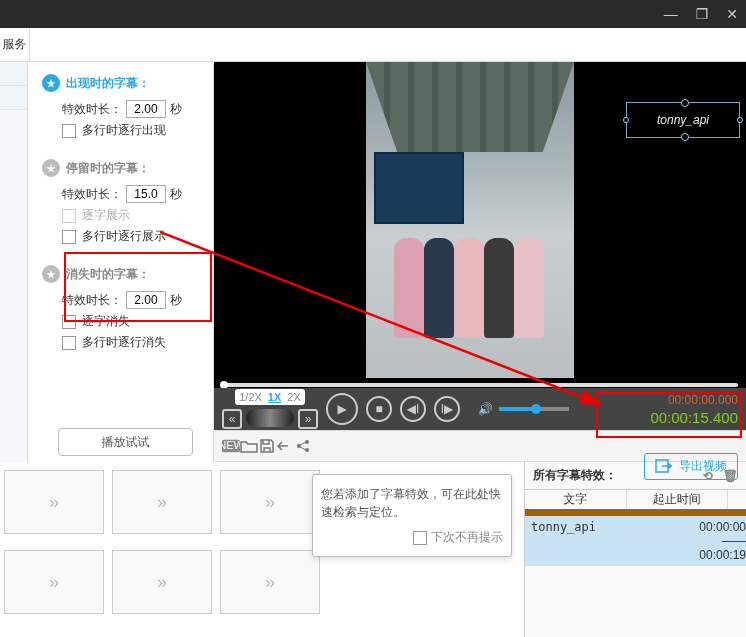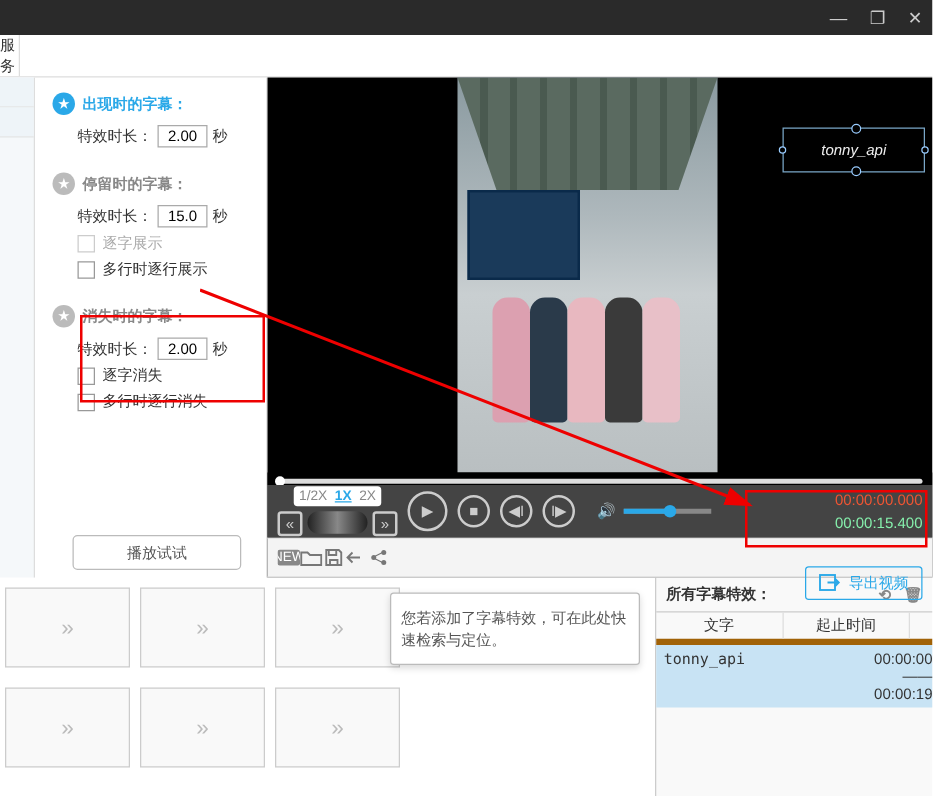--- a/index.html
+++ b/index.html
@@ -2,21 +2,21 @@
 <html><head>
 <meta charset="utf-8">
 <style>
   *{box-sizing:border-box;margin:0;padding:0;font-family:'Microsoft YaHei',sans-serif;font-size:12px;}
   body{background:#fff;width:746px;height:637px;overflow:hidden;position:relative;}
   
   .titlebar{height:28px;background:#2a2a2a;display:flex;justify-content:flex-end;align-items:center;padding-right:8px;gap:18px;}
   .titlebar span{color:#ccc;font-size:14px;cursor:pointer;}
   
   .topstrip{height:34px;border-bottom:1px solid #ddd;display:flex;}
-  .svc{width:16px;border-right:1px solid #ddd;display:flex;align-items:center;justify-content:center;color:#333;}
+  .svc{width:30px;border-right:1px solid #ddd;display:flex;align-items:center;justify-content:center;color:#333;}
   .tabbar{display:flex;align-items:center;padding-left:14px;gap:10px;}
   .vbar{width:3px;height:16px;background:#2aa8e8;}
   .tablbl{color:#2aa8e8;font-weight:bold;}
   .tablbl.dim{color:#777;}
   
   .mainrow{display:flex;height:400px;position:relative;}
   
   .leftside{width:28px;border-right:1px solid #ddd;background:#f5f8fa;}
   .leftside .slot{height:24px;border-bottom:1px solid #e5e5e5;background:#eef4f8;}
   
@@ -56,41 +56,41 @@
   
   .controls{height:56px;background:#444;display:flex;align-items:center;padding:0 8px;gap:8px;position:relative;}
   .speedbox{background:#fff;border-radius:3px;padding:2px 4px;display:flex;gap:6px;align-items:center;}
   .speedbox span{font-size:11px;color:#888;cursor:pointer;}
   .speedbox .act{color:#2aa8e8;font-weight:bold;text-decoration:underline;}
   .cbtn{width:26px;height:26px;border:2px solid #ccc;border-radius:50%;display:flex;align-items:center;justify-content:center;color:#ccc;cursor:pointer;background:transparent;}
   .cbtn.big{width:32px;height:32px;}
   .wheel{width:48px;height:18px;background:linear-gradient(90deg,#222,#888,#222);border-radius:9px;}
   .timebox{margin-left:auto;text-align:right;font-family:monospace;font-size:14px;line-height:18px;}
   .timebox .t1{color:#e53;}
-  .timebox .t2{color:#86efac;font-size:12px;margin-left:13px;}
+  .timebox .t2{color:#84cc16;font-size:15px;margin-left:13px;}
   .redbox2{position:absolute;border:2px solid #e00;right:4px;top:4px;width:146px;height:46px;pointer-events:none;}
   
   .toolbar{height:32px;background:#f4f4f4;border-top:1px solid #ddd;border-bottom:1px solid #ddd;display:flex;align-items:center;padding:0 8px;}
   .toolbar .ic{width:18px;height:18px;color:#777;cursor:pointer;display:flex;align-items:center;justify-content:center;}
   .export{margin-left:auto;border:1px solid #2aa8e8;color:#2aa8e8;border-radius:3px;padding:4px 10px;cursor:pointer;display:flex;align-items:center;gap:6px;font-size:13px;margin-top:40px;}
   
   .bottom{display:flex;height:177px;}
   .thblock{flex:1;padding:8px 4px;position:relative;}
   .thumbrow{display:flex;gap:8px;margin-bottom:16px;}
   .thumb{width:100px;height:64px;border:1px solid #ccc;background:#f9f9f9;position:relative;display:flex;align-items:center;justify-content:center;cursor:pointer;}
   .thumb .arr{color:#bbb;font-size:18px;}
   
   .tip{position:absolute;left:312px;top:12px;width:200px;background:#fff;border:1px solid #bbb;border-radius:3px;padding:10px 8px;box-shadow:0 2px 6px rgba(0,0,0,.15);}
   .tip .txt{color:#555;line-height:18px;}
   .tip .chkline{margin-top:8px;display:flex;align-items:center;gap:4px;color:#888;justify-content:flex-end;}
   
   .fx{width:222px;border-left:1px solid #ccc;background:#f9f9f9;display:flex;flex-direction:column;}
   .fxhead{height:28px;border-bottom:1px solid #ccc;display:flex;align-items:center;padding:0 8px;gap:8px;font-weight:bold;color:#333;justify-content:space-between;}
   .fxhead .icons{display:flex;gap:10px;color:#888;}
-  .fxcols{height:26px;border-bottom:5px solid #a16207;display:flex;}
+  .fxcols{height:26px;border-bottom:7px solid #a16207;display:flex;}
   .fxcols div{flex:1;display:flex;align-items:center;justify-content:center;color:#333;border-right:1px solid #ddd;}
   .fxcols div:last-child{border-right:0;}
   .fxrow{background:#c8e3f4;display:flex;padding:4px 0;}
   .fxrow .c1{flex:1;padding-left:6px;font-family:monospace;color:#333;}
   .fxrow .c2{flex:1;text-align:right;font-family:monospace;color:#333;line-height:14px;}
   
   .arrow{position:absolute;pointer-events:none;}
 </style>
 </head>
 <body>
@@ -116,20 +116,24 @@
 
     <div class="section">
       <div class="sec-head">
           <span class="star">★</span>
           <span>出现时的字幕：</span>
         </div>
       <div class="row">
           <span>特效时长：</span>
           <input type="text" value="2.00" style="">
           <span>秒</span>
+        </div>
+      <div class="chkrow">
+          <span class="chk"></span>
+          <span>多行时逐行出现</span>
         </div>
     </div>
 
     <div class="section">
       <div class="sec-head gray">
           <span class="star gray">★</span>
           <span>停留时的字幕：</span>
         </div>
       <div class="row">
           <span>特效时长：</span>
@@ -283,20 +287,24 @@
       <div class="thumb">
           <span class="arr">»</span>
         </div>
       <div class="thumb">
           <span class="arr">»</span>
         </div>
     </div>
 
     <div class="tip">
       <div class="txt">您若添加了字幕特效，可在此处快速检索与定位。</div>
+      <div class="chkline">
+          <span class="chk"></span>
+          <span>下次不再提示</span>
+        </div>
     </div>
   </div>
 
   <div class="fx">
     <div class="fxhead">
       <span>所有字幕特效：</span>
       <div class="icons">
         <span style="cursor:pointer">⟲</span>
         <span style="cursor:pointer">🗑</span>
       </div>

